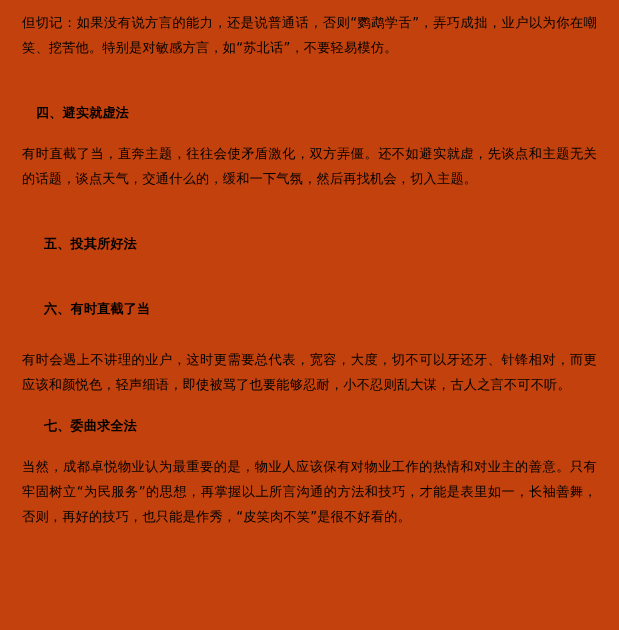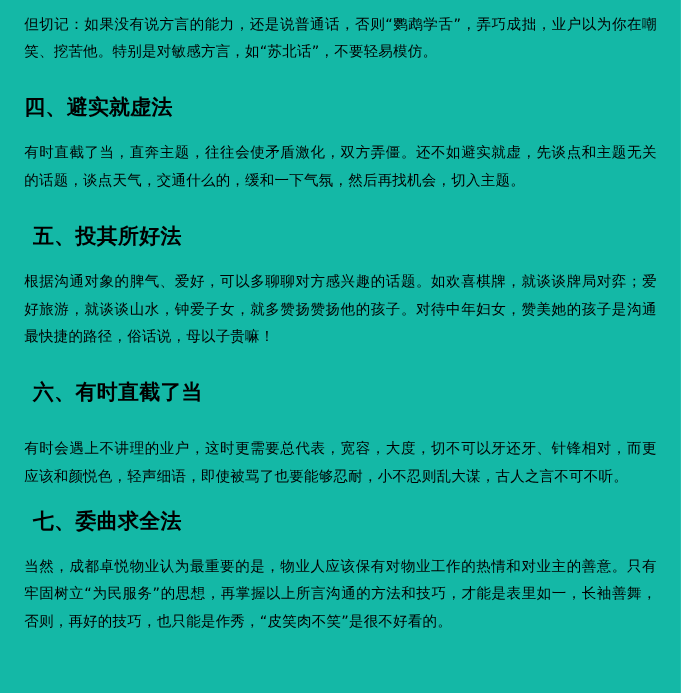--- a/index.html
+++ b/index.html
@@ -13,38 +13,38 @@
     font-family: "DejaVu Sans", "Liberation Sans", sans-serif;
     color: #000000;
     overflow: hidden;
   }
   .page {
     position: relative;
     width: 619px;
     height: 630px;
     box-sizing: border-box;
     padding: 10px 22px 0 22px;
-    background: #14b8a6;
+    background: #c2410c;
   }
   .block {
     margin: 0 0 16px 0;
   }
   .para {
     font-size: 13.2px;
     line-height: 25px;
     text-align: justify;
     text-justify: inter-ideograph;
     letter-spacing: 0.2px;
     margin: 0;
   }
   .heading {
-    font-size: 19px;
+    font-size: 13px;
     line-height: 25px;
     font-weight: bold;
-    margin: 0;
+    margin: 14px;
     letter-spacing: 0.3px;
   }
   .heading.indent {
     text-indent: 8px;
   }
   .gap-sm { height: 10px; }
 </style>
 </head>
 <body>
 
@@ -63,23 +63,20 @@
   <div class="block">
     <p class="para">有时直截了当，直奔主题，往往会使矛盾激化，双方弄僵。还不如避实就虚，先谈点和主题无关的话题，谈点天气，交通什么的，缓和一下气氛，然后再找机会，切入主题。</p>
   </div>
 
   <div class="gap-sm"></div>
 
   <div class="block">
     <p class="heading indent">五、投其所好法</p>
   </div>
 
-  <div class="block">
-    <p class="para">根据沟通对象的脾气、爱好，可以多聊聊对方感兴趣的话题。如欢喜棋牌，就谈谈牌局对弈；爱好旅游，就谈谈山水，钟爱子女，就多赞扬赞扬他的孩子。对待中年妇女，赞美她的孩子是沟通最快捷的路径，俗话说，母以子贵嘛！</p>
-  </div>
 
   <div class="gap-sm"></div>
 
   <div class="block">
     <p class="heading indent">六、有时直截了当</p>
   </div>
 
 
   <div class="gap-sm"></div>
 

